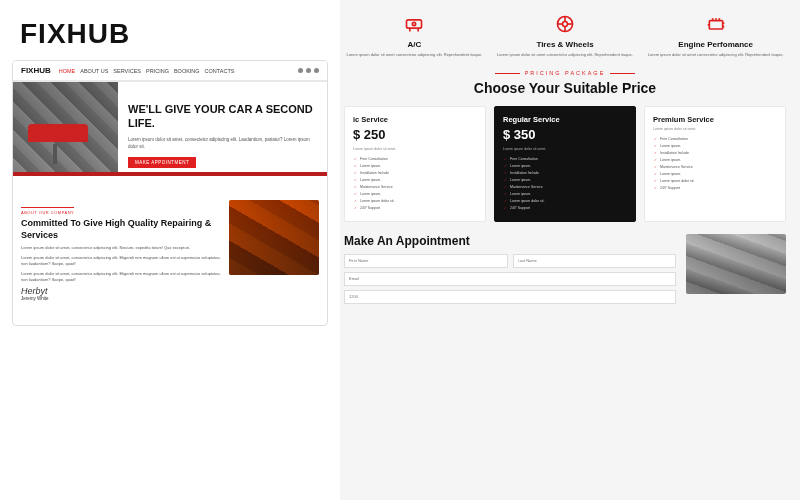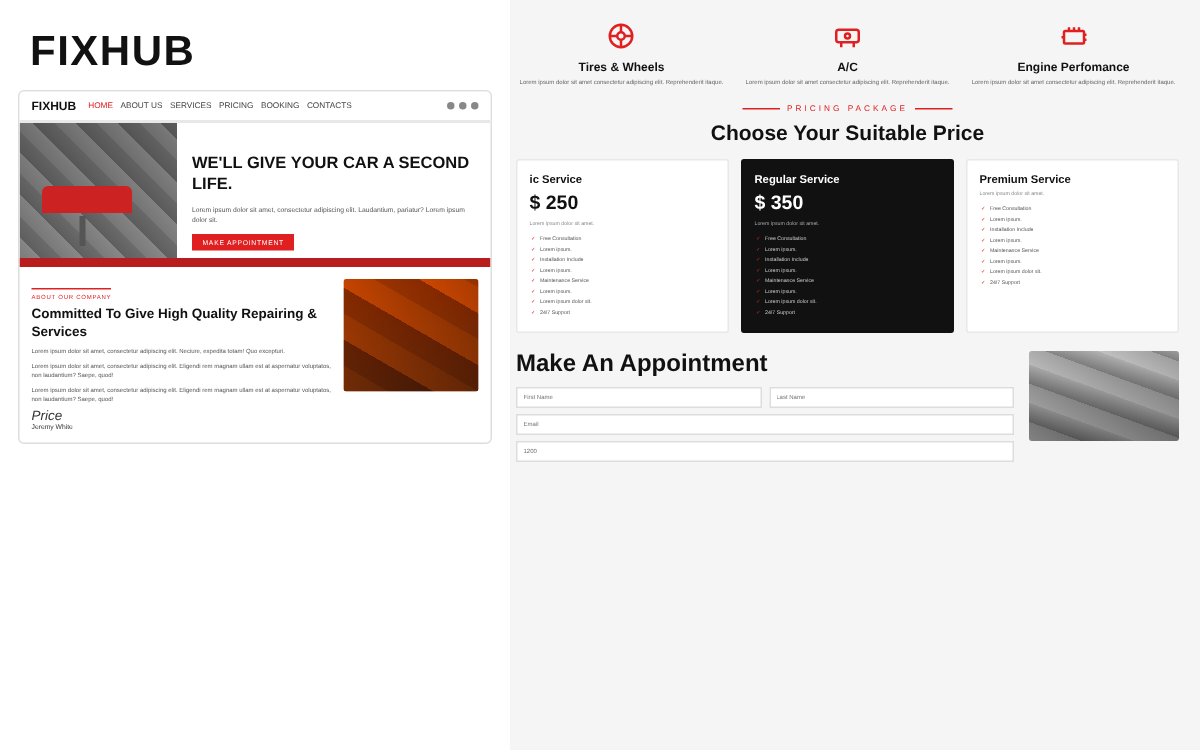--- a/index.html
+++ b/index.html
@@ -154,23 +154,23 @@
       font-size: 4.5px;
       padding: 3px 7px;
       margin-top: 5px;
       text-transform: uppercase;
       letter-spacing: 0.5px;
     }
 
     
     .mini-about {
       display: flex;
-      padding: 8px 8px;
+      padding: 24px 8px;
       gap: 8px;
-      border-top: 6px solid #b91c1c;
+      border-top: 4px solid #b91c1c;
     }
     .about-text {
       flex: 1;
     }
     .about-label {
       font-size: 4px;
       color: #e02020;
       text-transform: uppercase;
       letter-spacing: 0.5px;
       margin-bottom: 3px;
@@ -347,21 +347,21 @@
 
     
     .appt-section {
       display: flex;
       gap: 10px;
     }
     .appt-form {
       flex: 1;
     }
     .appt-title {
-      font-size: 16px;
+      font-size: 12px;
       font-weight: 900;
       color: #111;
       margin-bottom: 6px;
     }
     .appt-row {
       display: flex;
       gap: 5px;
       margin-bottom: 4px;
     }
     .appt-input {
@@ -434,57 +434,57 @@
       </div>
     </div>
 
     <div class="mini-about">
       <div class="about-text">
         <div class="about-label">ABOUT OUR COMPANY</div>
         <div class="about-heading">Committed To Give High Quality Repairing &amp; Services</div>
         <div class="about-para">Lorem ipsum dolor sit amet, consectetur adipiscing elit. Neciure, expedita totam! Quo excepturi.</div>
         <div class="about-para">Lorem ipsum dolor sit amet, consectetur adipiscing elit. Eligendi rem magnam ullam est at aspernatur voluptatos, non laudantium? Saepe, quod!</div>
         <div class="about-para">Lorem ipsum dolor sit amet, consectetur adipiscing elit. Eligendi rem magnam ullam est at aspernatur voluptatos, non laudantium? Saepe, quod!</div>
-        <div class="about-signature">Price</div>
+        <div class="about-signature">Herbyt</div>
         <div class="about-author">Jeremy White</div>
       </div>
       <div class="about-img">
         <div class="about-img-inner"></div>
       </div>
     </div>
   </div>
 </div>
 
 <div class="right-panel">
 
   <div class="services-row">
+    <div class="service-card">
+      <div class="service-icon">
+        <svg class="svc-svg" viewBox="0 0 24 24" fill="none" stroke="#e02020" stroke-width="2">
+          <rect x="3" y="7" width="18" height="10" rx="2"></rect>
+          <line x1="7" y1="17" x2="7" y2="21"></line>
+          <line x1="17" y1="17" x2="17" y2="21"></line>
+          <circle cx="12" cy="12" r="2"></circle>
+        </svg>
+      </div>
+      <div class="service-title">A/C</div>
+      <div class="service-desc">Lorem ipsum dolor sit amet consectetur adipiscing elit. Reprehenderit itaque.</div>
+    </div>
     <div class="service-card">
       <div class="service-icon">
         <svg class="svc-svg" viewBox="0 0 24 24" fill="none" stroke="#e02020" stroke-width="2">
           <circle cx="12" cy="12" r="9"></circle>
           <circle cx="12" cy="12" r="3"></circle>
           <line x1="12" y1="3" x2="12" y2="9"></line>
           <line x1="12" y1="15" x2="12" y2="21"></line>
           <line x1="3" y1="12" x2="9" y2="12"></line>
           <line x1="15" y1="12" x2="21" y2="12"></line>
         </svg>
       </div>
       <div class="service-title">Tires &amp; Wheels</div>
-      <div class="service-desc">Lorem ipsum dolor sit amet consectetur adipiscing elit. Reprehenderit itaque.</div>
-    </div>
-    <div class="service-card">
-      <div class="service-icon">
-        <svg class="svc-svg" viewBox="0 0 24 24" fill="none" stroke="#e02020" stroke-width="2">
-          <rect x="3" y="7" width="18" height="10" rx="2"></rect>
-          <line x1="7" y1="17" x2="7" y2="21"></line>
-          <line x1="17" y1="17" x2="17" y2="21"></line>
-          <circle cx="12" cy="12" r="2"></circle>
-        </svg>
-      </div>
-      <div class="service-title">A/C</div>
       <div class="service-desc">Lorem ipsum dolor sit amet consectetur adipiscing elit. Reprehenderit itaque.</div>
     </div>
     <div class="service-card">
       <div class="service-icon">
         <svg class="svc-svg" viewBox="0 0 24 24" fill="none" stroke="#e02020" stroke-width="2">
           <rect x="4" y="8" width="16" height="10" rx="1"></rect>
           <line x1="8" y1="8" x2="8" y2="5"></line>
           <line x1="12" y1="8" x2="12" y2="5"></line>
           <line x1="16" y1="8" x2="16" y2="5"></line>
           <line x1="4" y1="13" x2="2" y2="13"></line>

